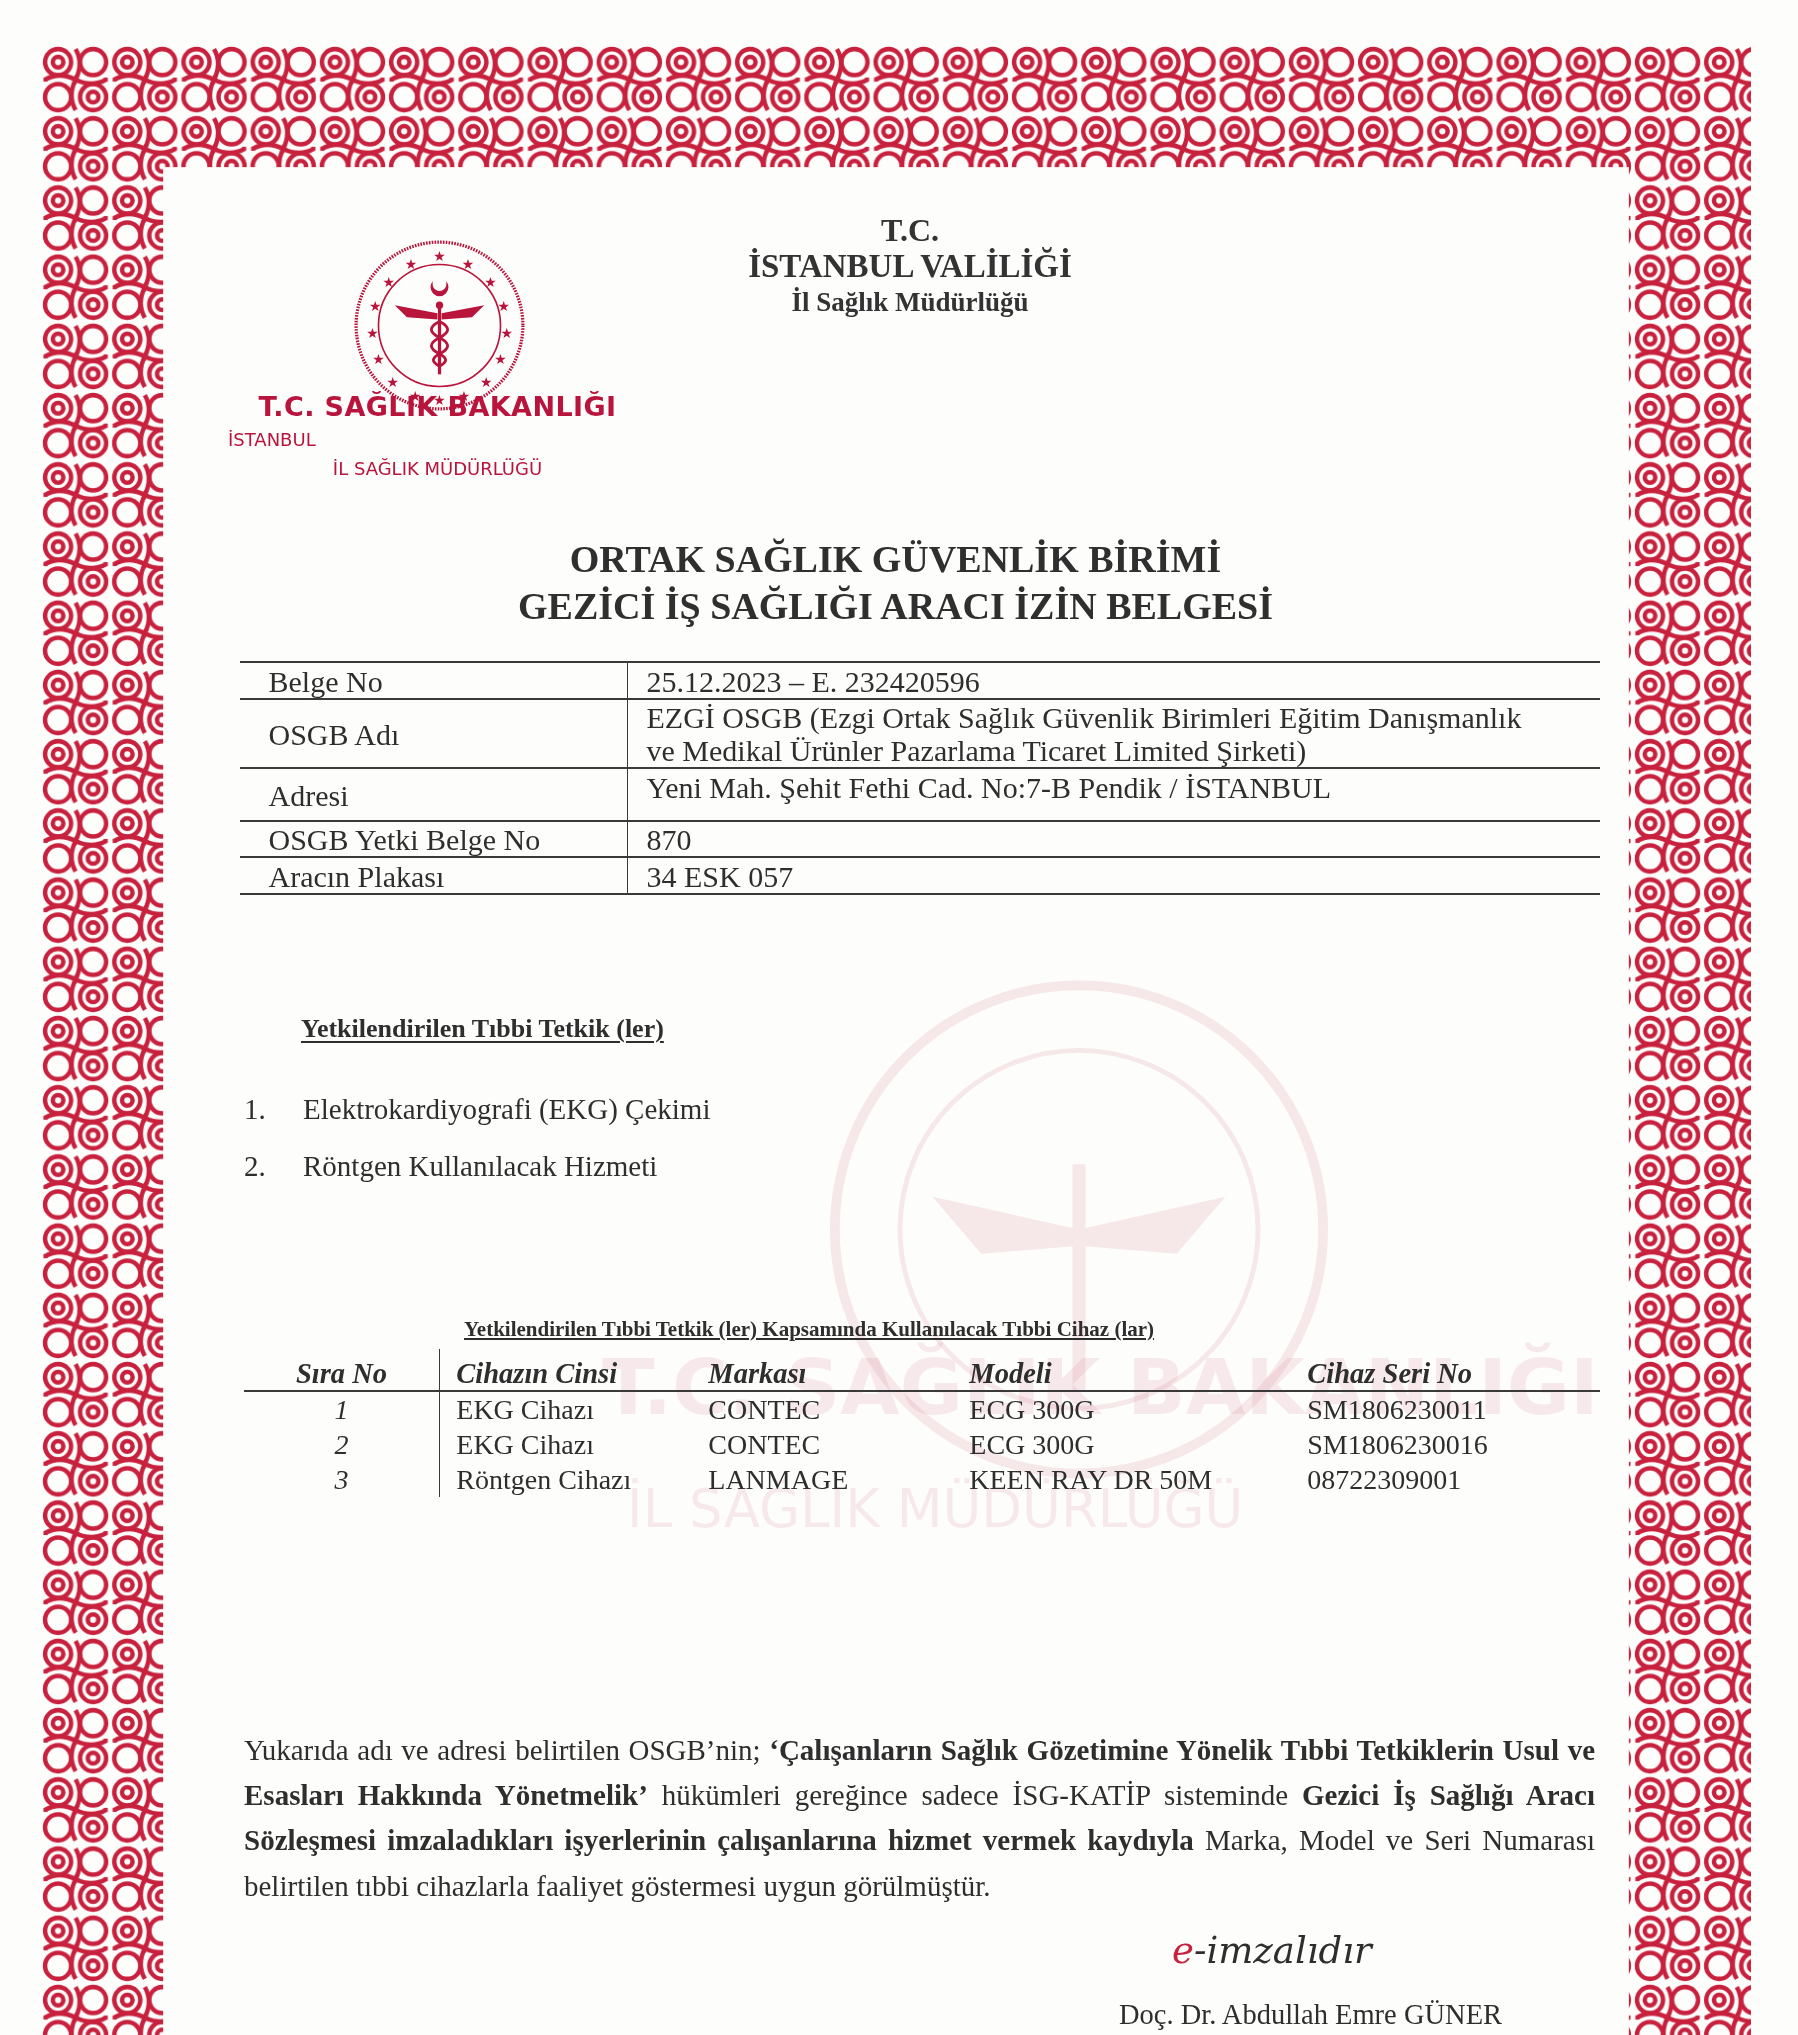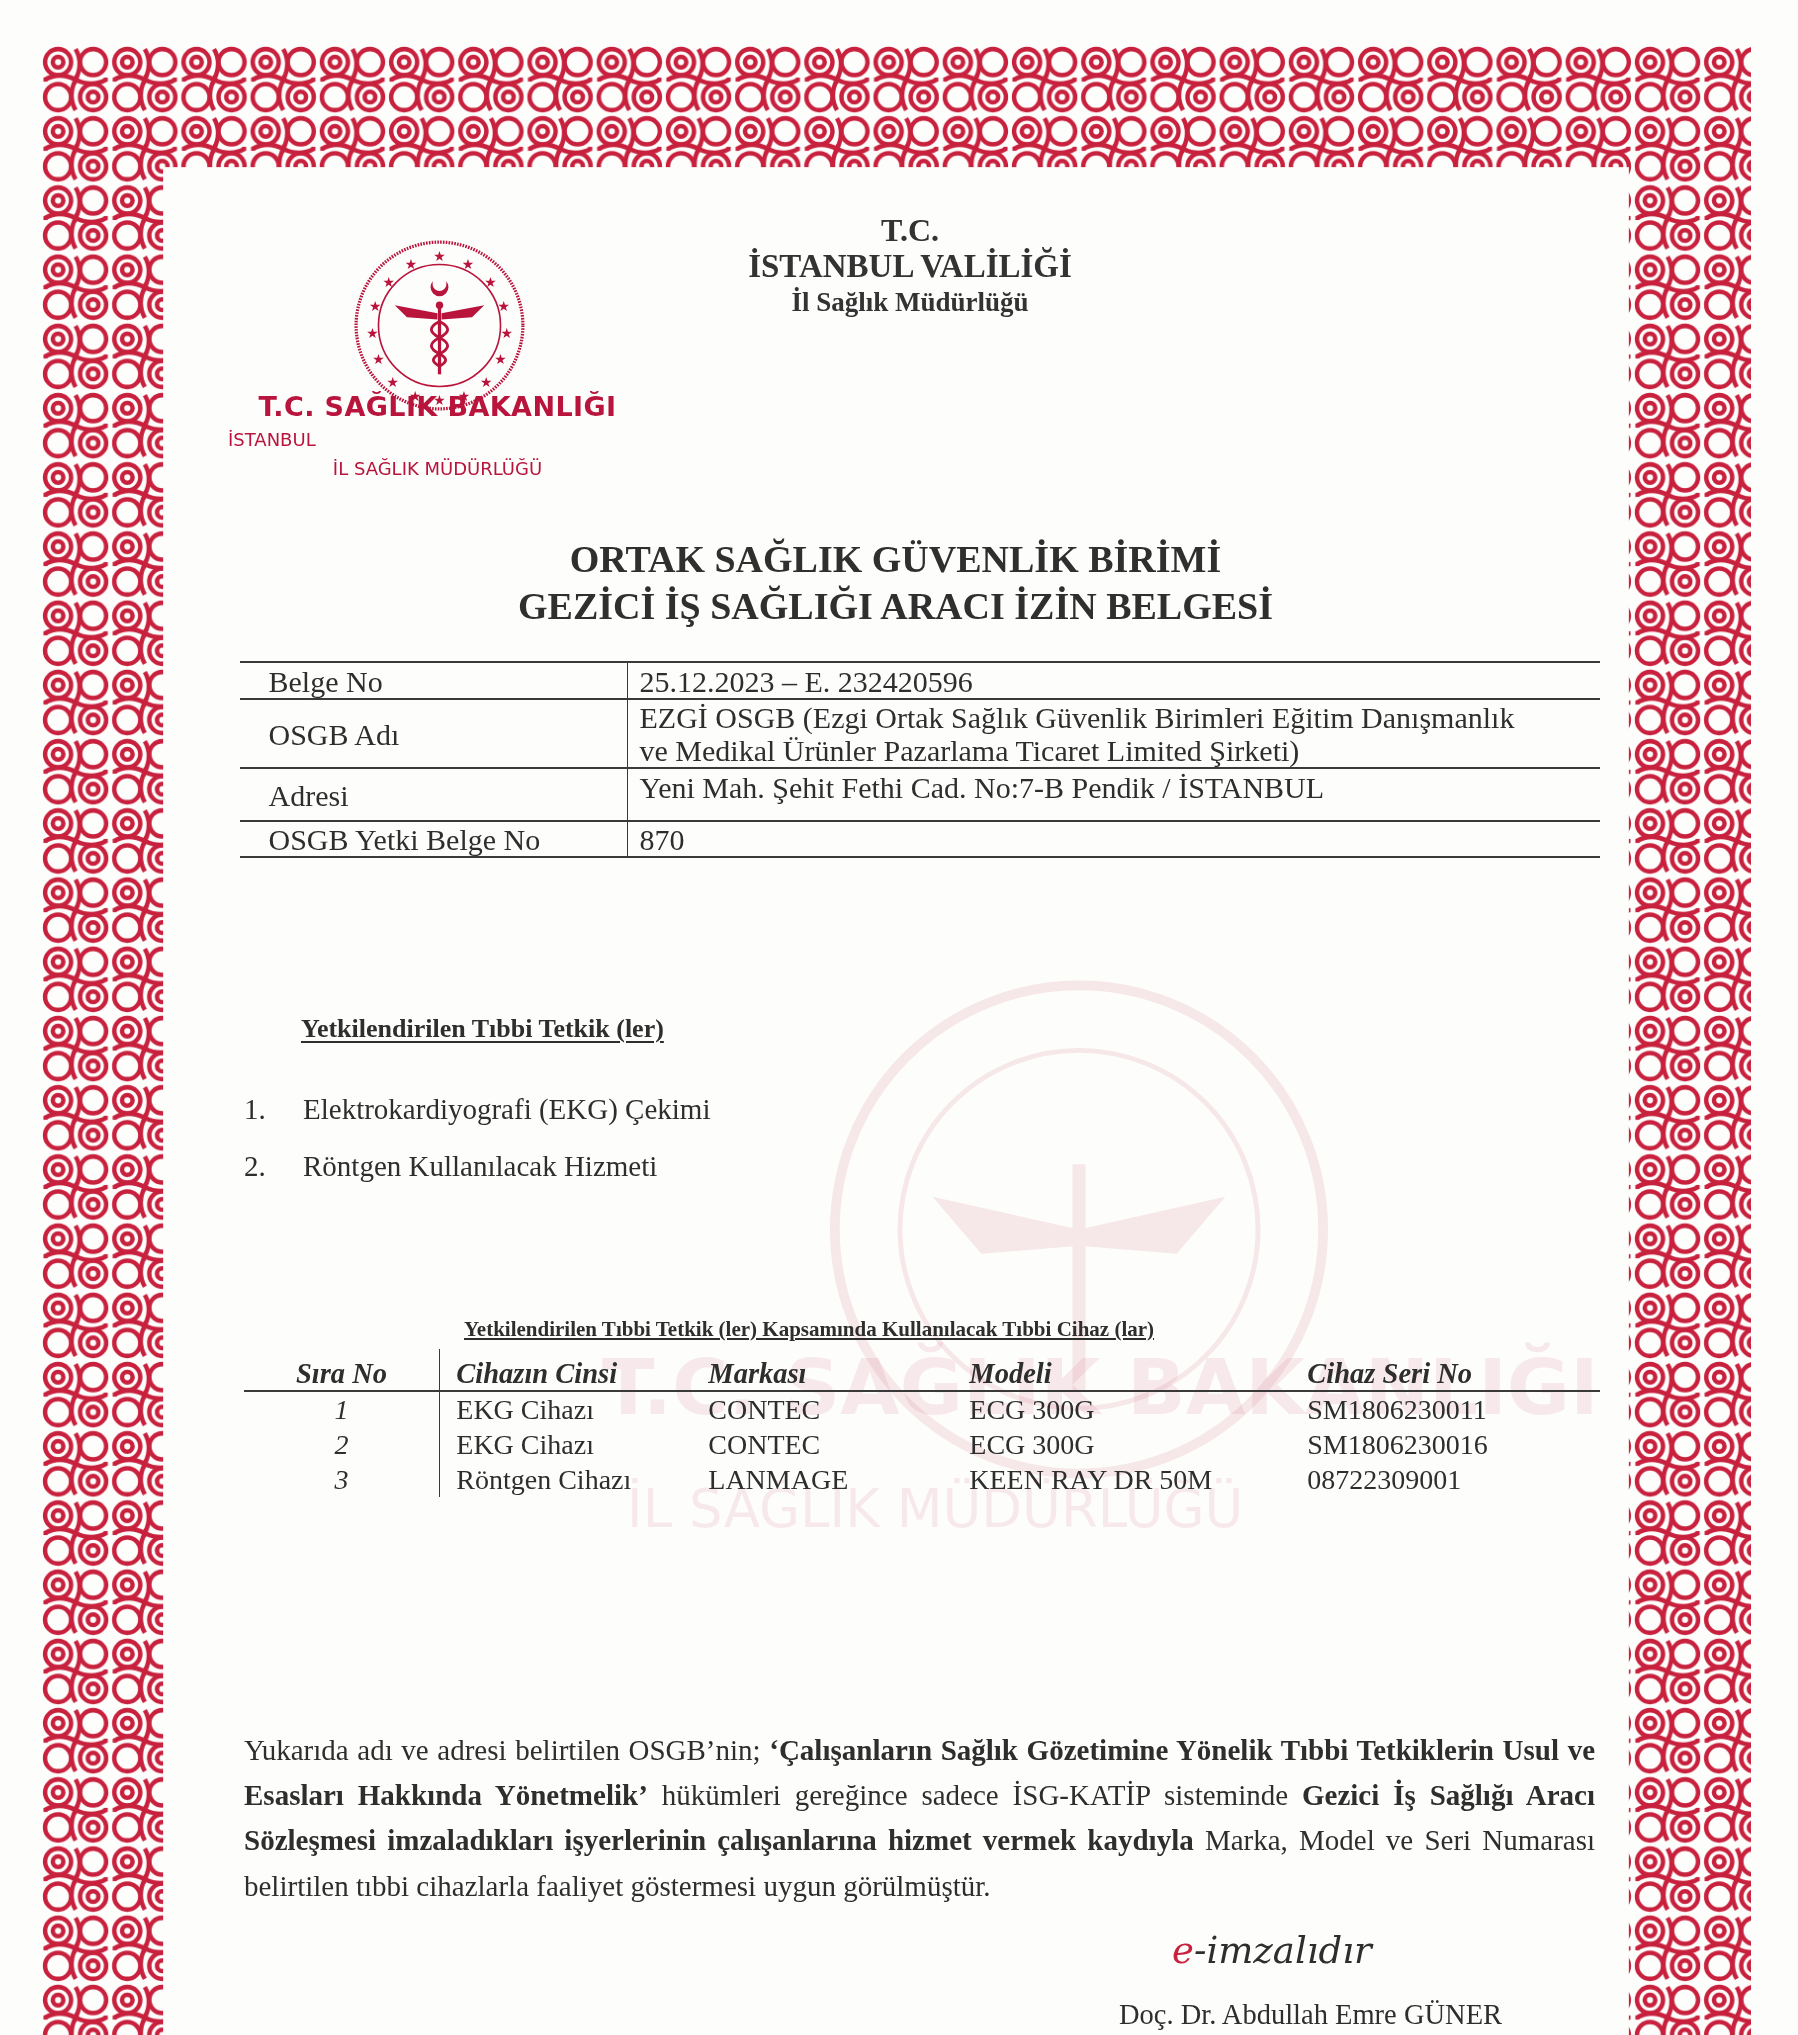--- a/index.html
+++ b/index.html
@@ -39,21 +39,21 @@
 
   .title { left: 285px; width: 1221px; text-align: center; font-weight: bold; font-size: 38px; color: #2f2f2f; }
   .title1 { top: 537px; }
   .title2 { top: 584px; }
 
   
   .info-table { left: 240px; top: 661px; width: 1360px; border-collapse: collapse; }
   .info-table td { border-top: 2.8px solid #3a3a3a; font-size: 30px; padding: 1.6px 0 0 0; vertical-align: top; line-height: 1.1; }
   .info-table tr:last-child td { border-bottom: 2.8px solid #3a3a3a; }
   .info-table td.lbl { width: 358px; padding-left: 28.5px; vertical-align: middle; border-right: 1.2px solid #3a3a3a; }
-  .info-table td.val { padding-left: 12px; }
+  .info-table td.val { padding-left: 19px; }
 
   .section-title { left: 301px; top: 1014px; font-size: 26px; font-weight: bold; text-decoration: underline; text-decoration-thickness: 2px; text-underline-offset: 4.1px; }
   .list { left: 244px; top: 1095px; font-size: 29px; line-height: 1; }
   .list .item { height: 57px; display: flex; }
   .list .num { width: 59px; }
 
   
   .dev-caption { left: 464px; top: 1317px; font-size: 21px; font-weight: bold; text-decoration: underline; text-decoration-thickness: 2px; text-underline-offset: 2.4px; }
   .dev-table { left: 244px; top: 1349px; width: 1356px; border-collapse: collapse; }
   .dev-table th { font-style: italic; font-weight: bold; font-size: 28.5px; text-align: left; padding: 0; height: 41px; border-bottom: 2.4px solid #3a3a3a; vertical-align: bottom; }
@@ -175,20 +175,24 @@
     </td>
   </tr>
   <tr>
     <td class="lbl" style="height:49px;">Adresi</td>
     <td class="val">Yeni Mah. Şehit Fethi Cad. No:7-B Pendik / İSTANBUL</td>
   </tr>
   <tr>
     <td class="lbl">OSGB Yetki Belge No</td>
     <td class="val">870</td>
   </tr>
+  <tr>
+    <td class="lbl">Aracın Plakası</td>
+    <td class="val">34 ESK 057</td>
+  </tr>
 </tbody>
   </table>
 
 <div class="abs section-title">Yetkilendirilen Tıbbi Tetkik (ler)</div>
 <div class="abs list">
   <div class="item">
     <span class="num">1.</span>
     <span>Elektrokardiyografi (EKG) Çekimi</span>
   </div>
   <div class="item">

